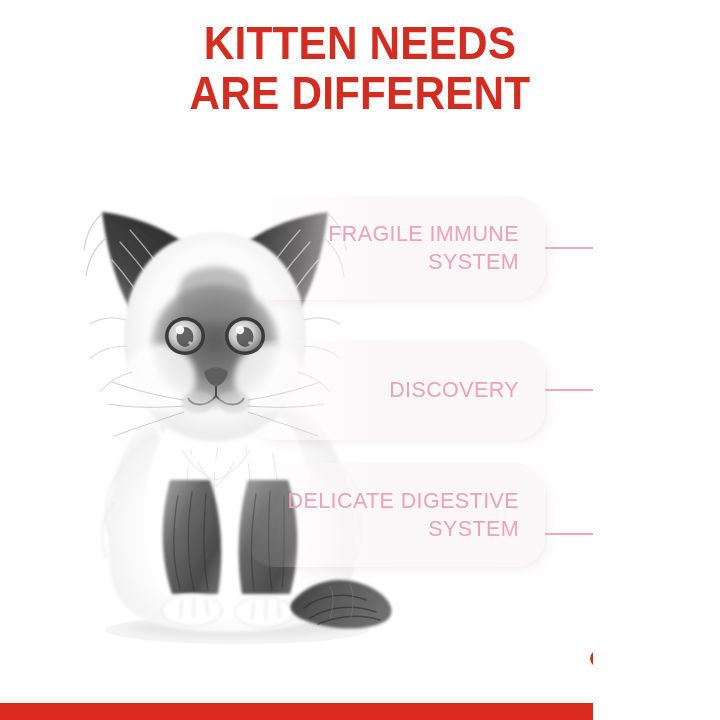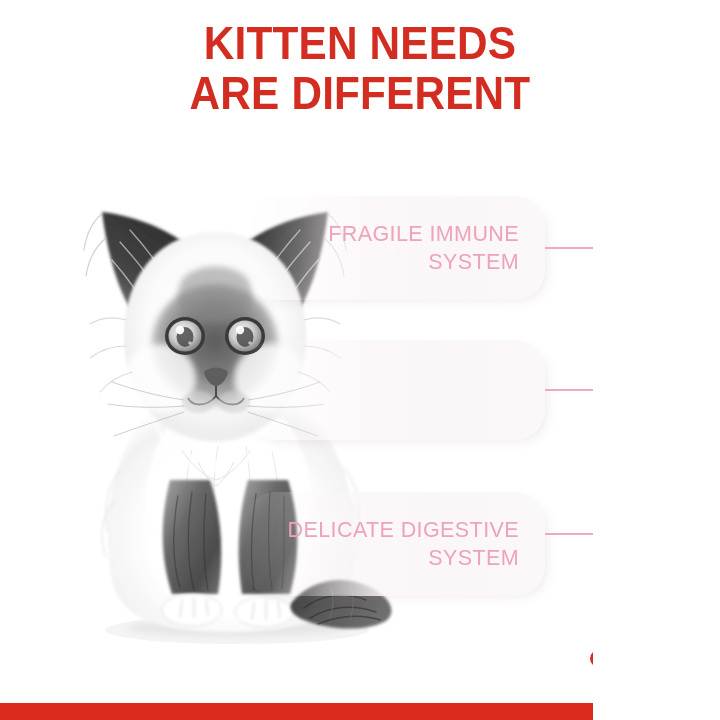--- a/index.html
+++ b/index.html
@@ -81,21 +81,21 @@
   .connector {
     position: absolute;
     right: 0;
     width: 48px;
     height: 2px;
     background: #F0AABD;
   }
 
   #callout-1 { top: 196px; }
   #callout-2 { top: 340px; height: 100px; }
-  #callout-3 { top: 492px; text-decoration: underline; }
+  #callout-3 { top: 463px; text-decoration: underline; }
 
   #connector-1 { top: 247px; }
   #connector-2 { top: 389px; }
   #connector-3 { top: 533px; }
 
   
   #brand-logo {
     position: absolute;
     left: 588px;
     top: 634px;
@@ -349,20 +349,21 @@
   <div class="callout" id="callout-1">
     <div class="ctext">
       <span>FRAGILE IMMUNE</span>
       <span>SYSTEM</span>
     </div>
   </div>
   <div class="connector" id="connector-1"></div>
 
   <div class="callout" id="callout-2">
     <div class="ctext">
+      <span>DISCOVERY</span>
     </div>
   </div>
   <div class="connector" id="connector-2"></div>
 
   <div class="callout" id="callout-3">
     <div class="ctext">
       <span>DELICATE DIGESTIVE</span>
       <span>SYSTEM</span>
     </div>
   </div>

